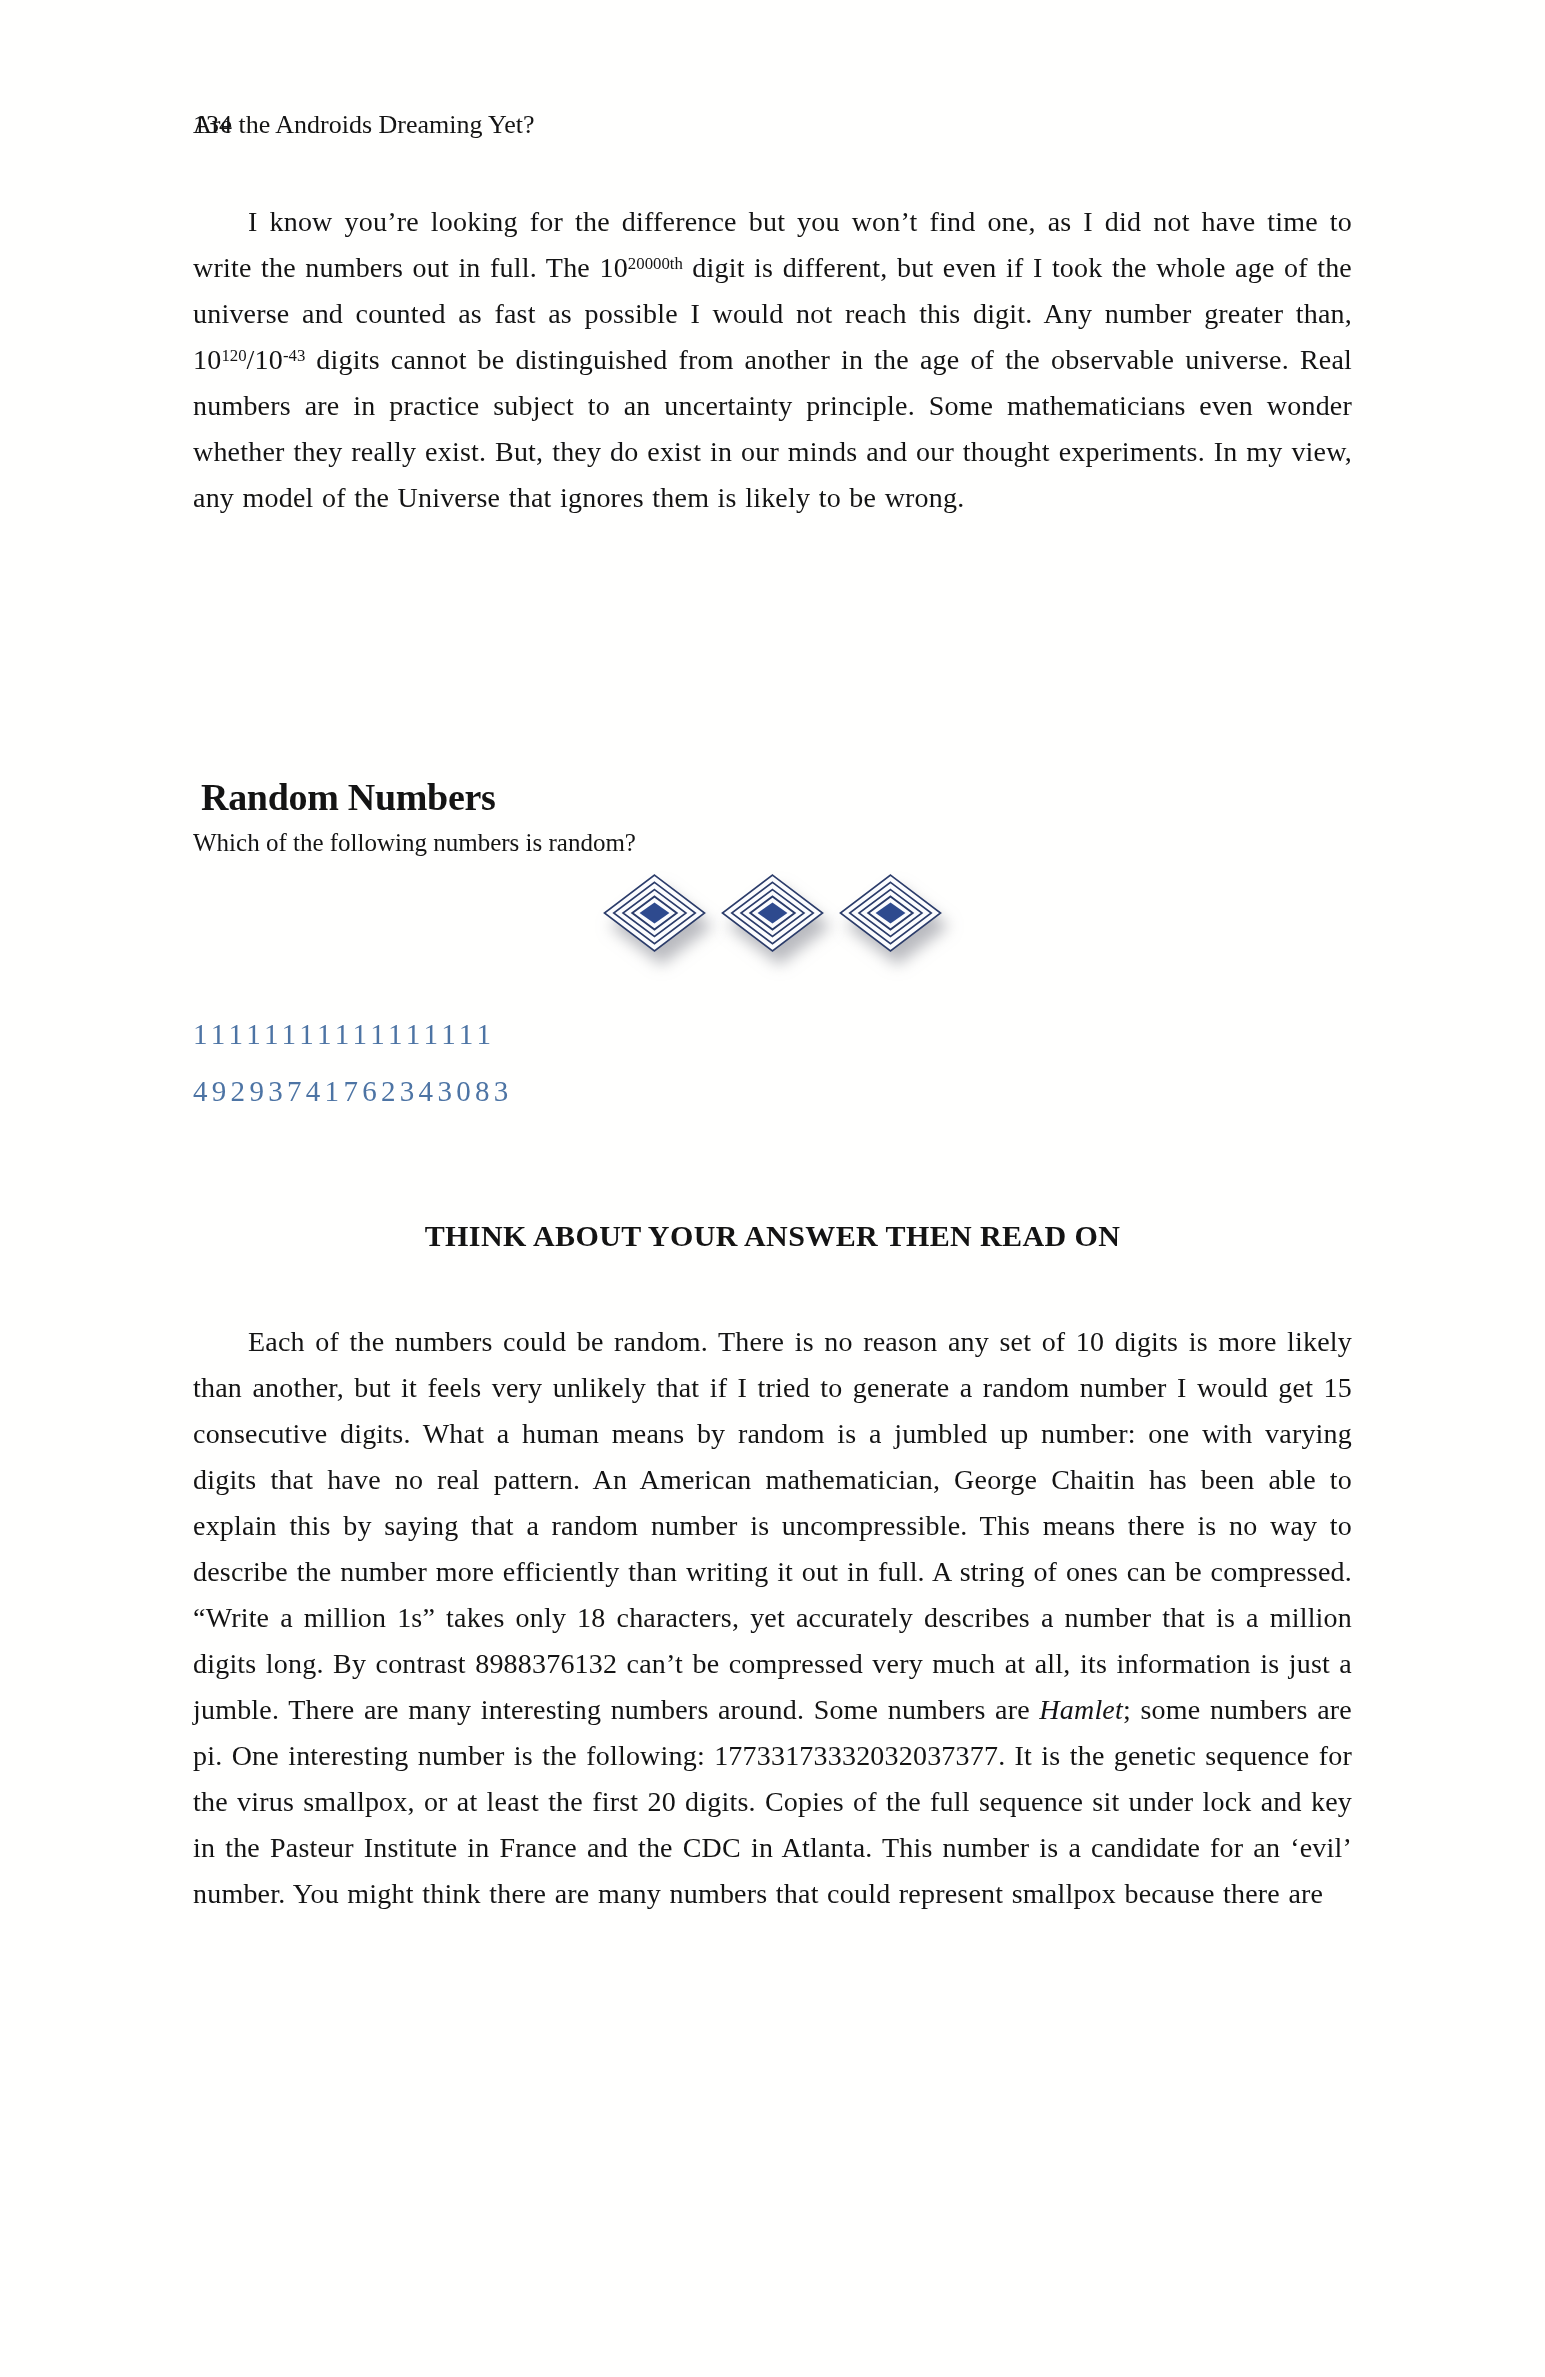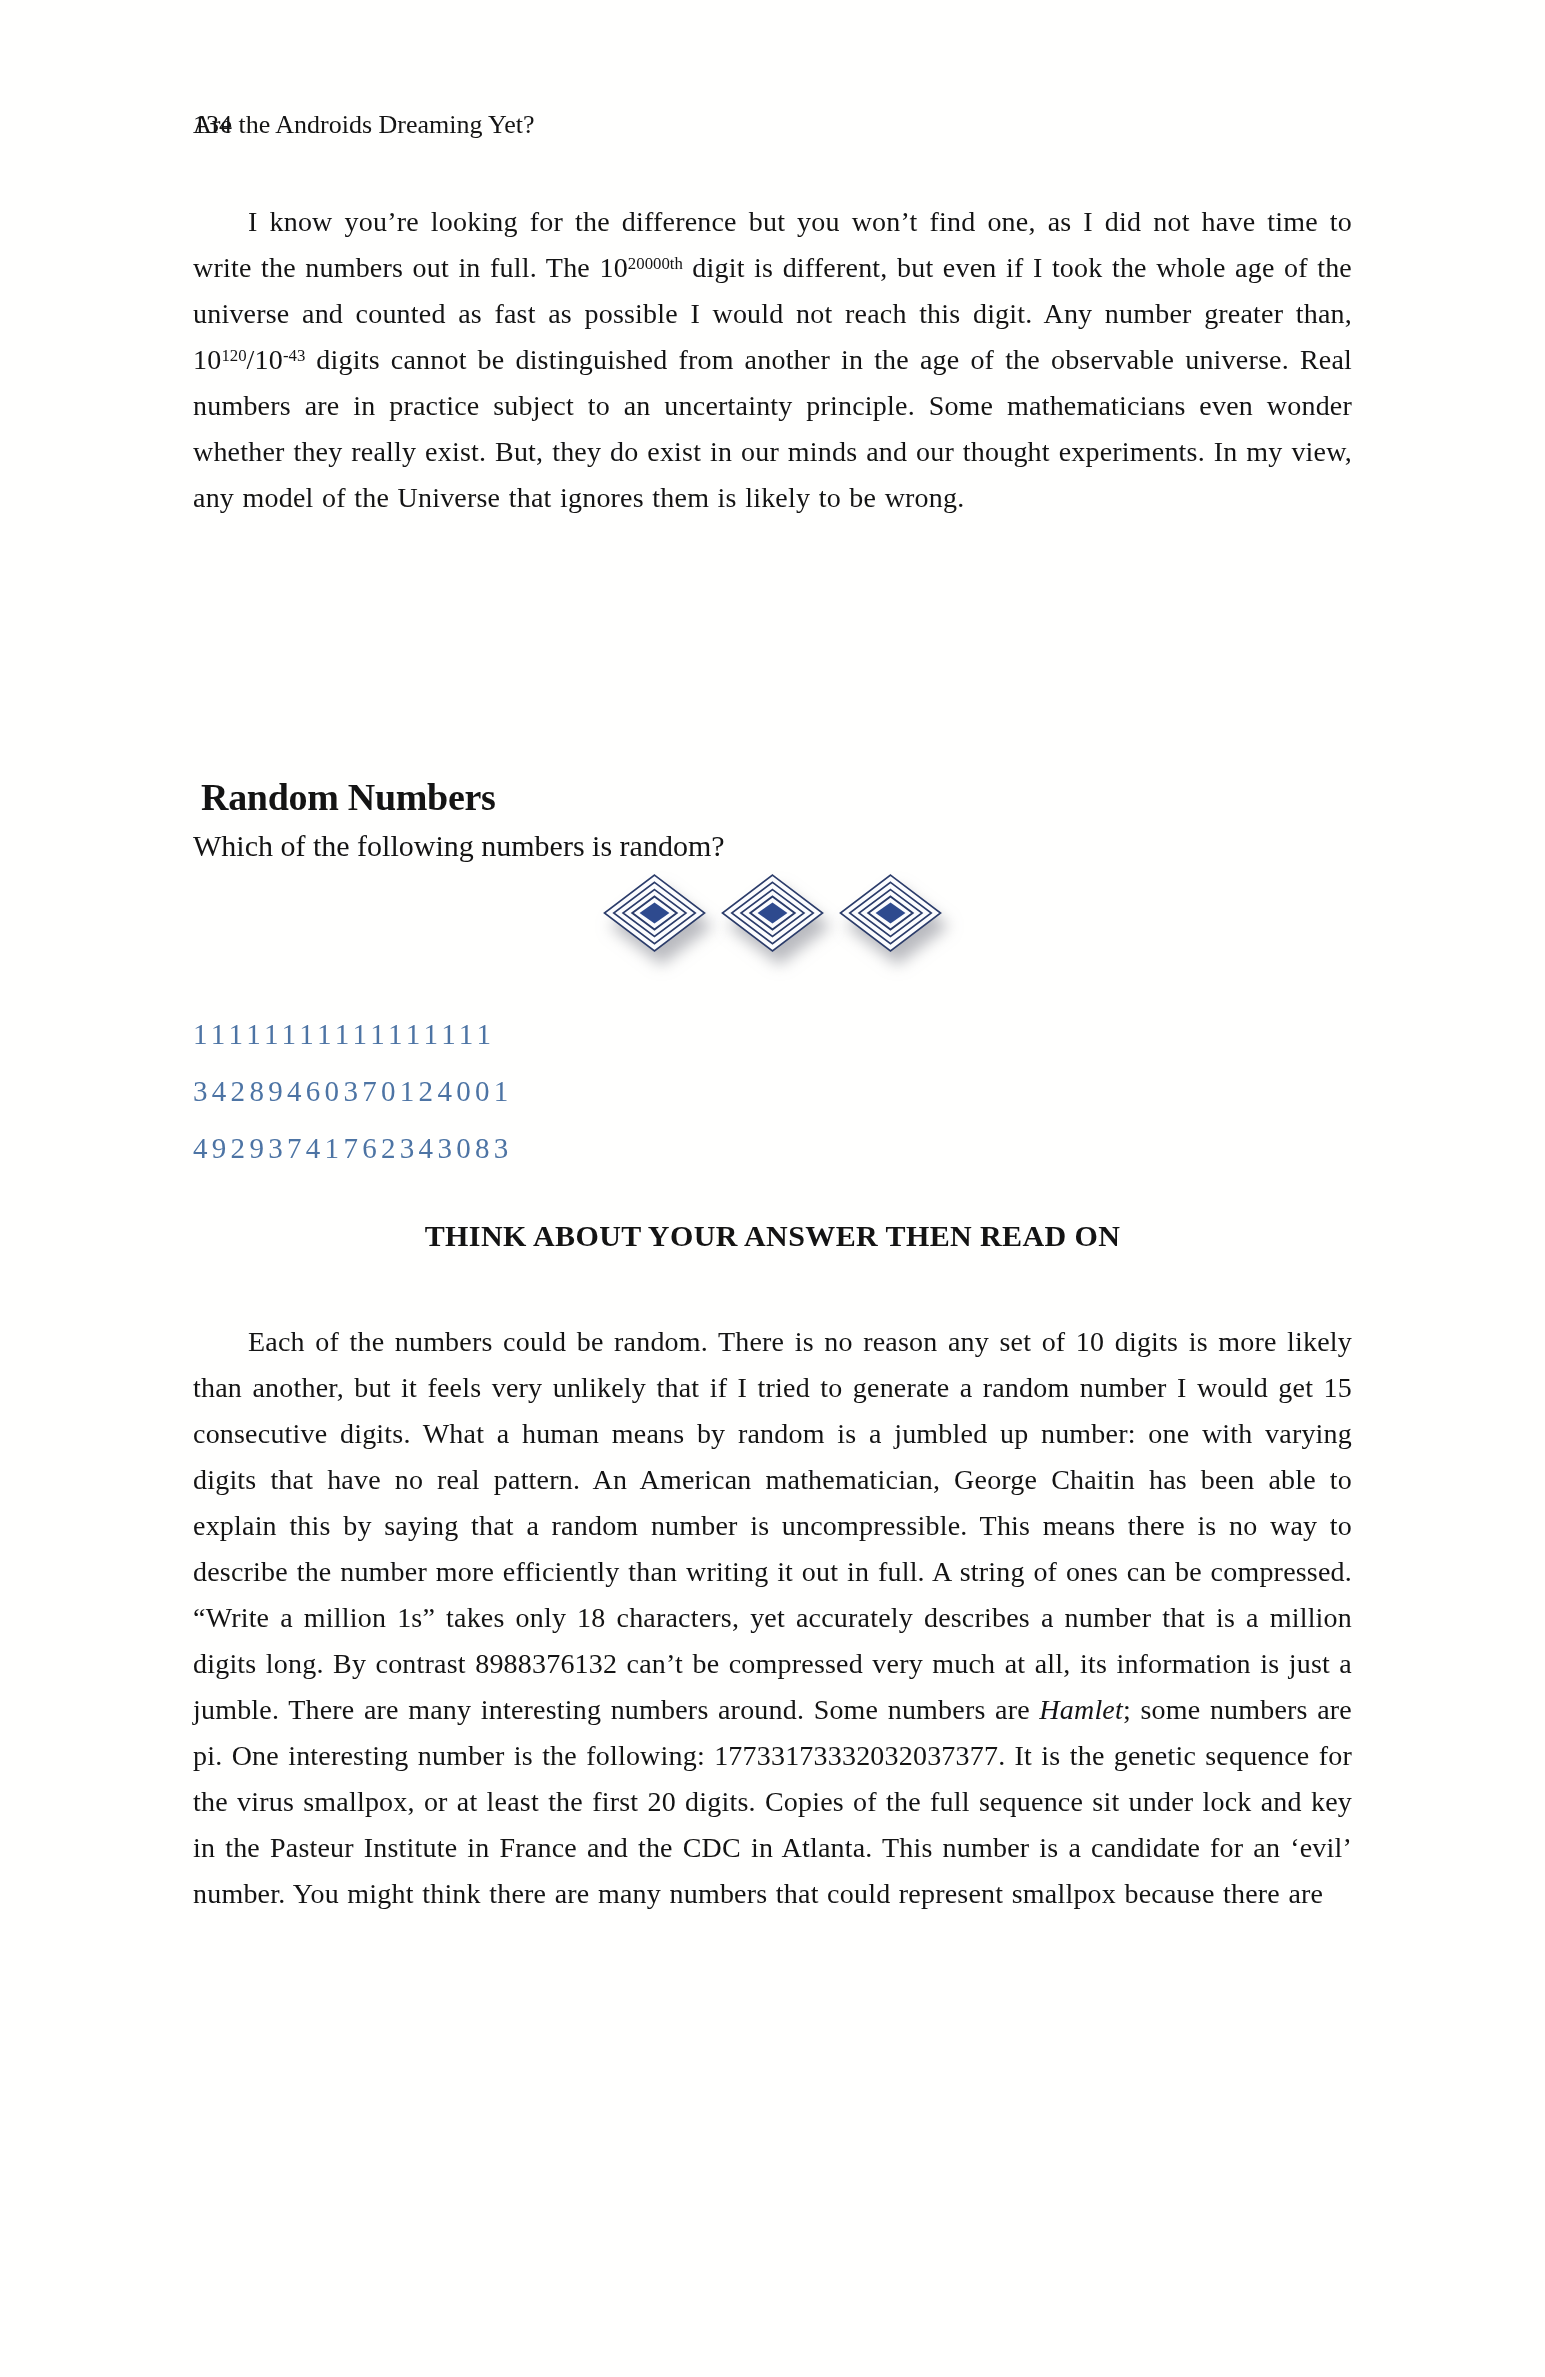--- a/index.html
+++ b/index.html
@@ -48,21 +48,21 @@
     position: absolute;
     top: 767px; left: 193px;
     margin: 8px;
     font-size: 38px;
     font-weight: bold;
     letter-spacing: -0.3px;
   }
   .question-line {
     position: absolute;
     top: 829px; left: 193px;
-    font-size: 30px;
+    font-size: 25px;
   }
 
   .ornament-row {
     position: absolute;
     top: 872px; left: 193px;
     width: 1159px;
     display: flex;
     justify-content: center;
     gap: 13px;
   }
@@ -139,21 +139,20 @@
       <polygon points="65,3 127,50 65,97 3,50" fill="#fbfcfe" stroke="#2b3c6a" stroke-width="2"></polygon>
       <polygon points="65,12 115.5,50 65,88 14.5,50" fill="none" stroke="#2b3c6a" stroke-width="2"></polygon>
       <polygon points="65,21 104,50 65,79 26,50" fill="none" stroke="#2b3c6a" stroke-width="2"></polygon>
       <polygon points="65,29.5 92.5,50 65,70.5 37.5,50" fill="none" stroke="#2b3c6a" stroke-width="2.4"></polygon>
       <polygon points="65,37 83.5,50 65,63 46.5,50" fill="#2e4a8e"></polygon>
     </svg>
   </div>
 
   <div class="number-block">
     <span class="number-line">11111111111111111</span>
-    <span class="number-line">34289460370124001</span>
     <span class="number-line">49293741762343083</span>
   </div>
 
   <h3 class="think-heading">THINK ABOUT YOUR ANSWER THEN READ ON</h3>
 
   <p class="body-para" id="para-discussion"><span>Each of the numbers could be random. There is no reason any set of 10 digits is more likely than another, but it feels very unlikely that if I tried to generate a random number I would get 15 consecutive digits. What a human means by random is a jumbled up number: one with varying digits that have no real pattern. An American mathematician, George Chaitin has been able to explain this by saying that a random number is uncompressible. This means there is no way to describe the number more efficiently than writing it out in full. A string of ones can be compressed. “Write a million 1s” takes only 18 characters, yet accurately describes a number that is a million digits long. By contrast 8988376132 can’t be compressed very much at all, its information is just a jumble. There are many interesting numbers around. Some numbers are </span><i>Hamlet</i><span>; some numbers are pi. One interesting number is the following: 17733173332032037377. It is the genetic sequence for the virus smallpox, or at least the first 20 digits. Copies of the full sequence sit under lock and key in the Pasteur Institute in France and the CDC in Atlanta. This number is a candidate for an ‘evil’ number. You might think there are many numbers that could represent smallpox because there are</span></p>
 
 
 </div>
 

